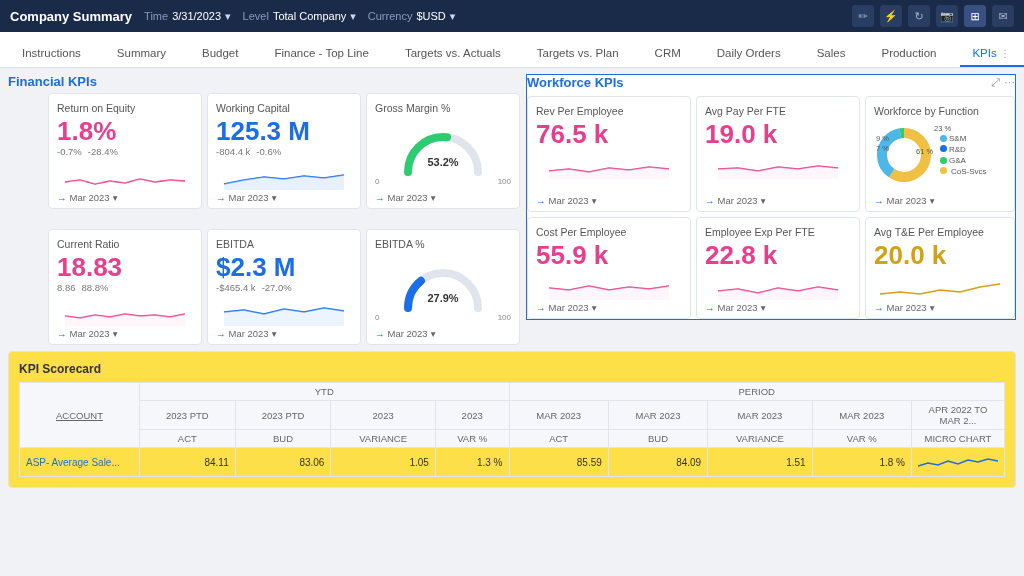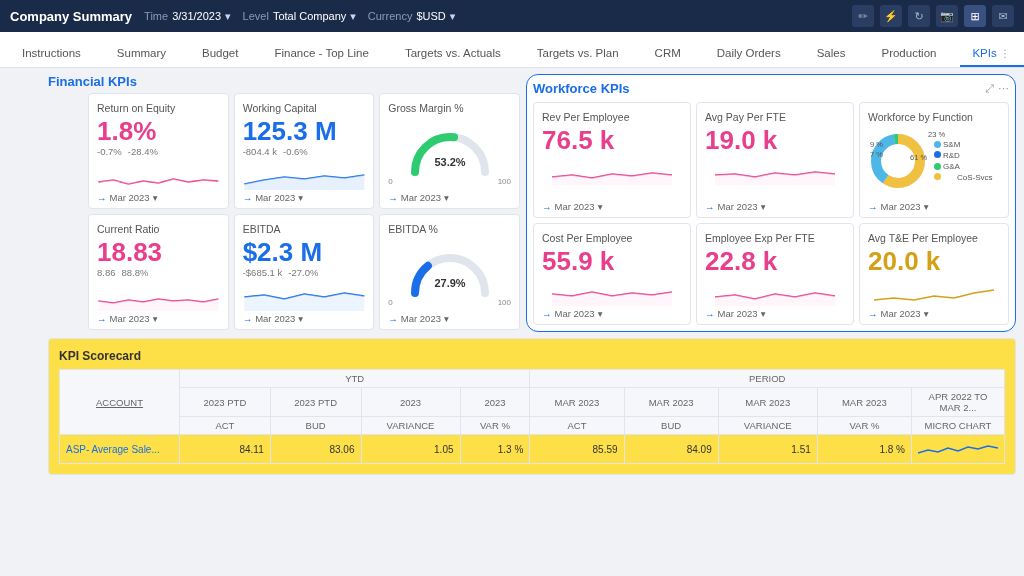--- a/index.html
+++ b/index.html
@@ -84,21 +84,20 @@
 
     
     .main-content {
       height: calc(576px - 32px - 36px);
       overflow-y: auto;
       background: #f0f2f5;
       padding: 6px 8px;
       display: flex;
       flex-direction: column;
       gap: 6px;
-      margin-left: 40px;
     }
     .workforce-header {
       display: flex;
       align-items: center;
       justify-content: space-between;
       margin-bottom: 6px;
     }
     .workforce-title {
       font-size: 13px;
       font-weight: 600;
@@ -245,28 +244,27 @@
     .left-section {
       flex: 1;
     }
     .right-section {
       width: 490px;
       flex-shrink: 0;
     }
     .right-panel {
       background: white;
       border: 1.5px solid #1a6ee8;
-      border-radius: 12px;
-      padding: 6px;
+      border-radius: 0;
     }
 
     .kpi-rows-container {
       display: flex;
       flex-direction: column;
-      gap: 5px;
+      gap: 20px;
       padding-left: 40px;
     }
     .kpi-row-3 {
       display: grid;
       grid-template-columns: repeat(3, 1fr);
       gap: 5px;
     }
 
     .fin-label {
       font-size: 13px;
@@ -412,21 +410,21 @@
               <span class="arrow">→</span>
               <span>Mar 2023</span>
               <span>▾</span>
             </div>
           </div>
 
           <div class="kpi-card">
             <div class="kpi-card-title">EBITDA</div>
             <div class="kpi-main-value kpi-blue">$2.3 M</div>
             <div class="kpi-sub-values">
-              <span>-$685.1 k</span>
+              <span>-$465.4 k</span>
               <span>-27.0%</span>
             </div>
             <div class="sparkline">
               <svg width="100%" height="28" viewBox="0 0 120 28">
                 <polyline points="0,14 20,12 40,16 60,11 80,14 100,10 120,13" fill="none" stroke="#1a6ee8" stroke-width="1.5"></polyline>
                 <polygon points="0,14 20,12 40,16 60,11 80,14 100,10 120,13 120,28 0,28" fill="#d0e4fb" opacity="0.4"></polygon>
               </svg>
             </div>
             <div class="kpi-footer">
               <span class="arrow">→</span>
@@ -526,21 +524,21 @@
                   <span>S&amp;M</span>
                 </div>
                 <div style="display:flex;align-items:flex-start;gap:2px;">
                   <div style="width:7px;height:7px;border-radius:50%;background:#1a6ee8;"></div>
                   <span>R&amp;D</span>
                 </div>
                 <div style="display:flex;align-items:center;gap:2px;">
                   <div style="width:7px;height:7px;border-radius:50%;background:#2ecc71;"></div>
                   <span>G&amp;A</span>
                 </div>
-                <div style="display:flex;align-items:flex-start;gap:16px;">
+                <div style="display:flex;align-items:flex-start;gap:4px;">
                   <div style="width:7px;height:7px;border-radius:50%;background:#f0c040;"></div>
                   <span>CoS-Svcs</span>
                 </div>
               </div>
             </div>
 
             <div style="position:relative;height:0;">
               <span style="position:absolute;top:-65px;left:60px;font-size:7.5px;color:#555;">23 %</span>
               <span style="position:absolute;top:-55px;left:2px;font-size:7.5px;color:#555;">9 %</span>
               <span style="position:absolute;top:-45px;left:2px;font-size:7.5px;color:#555;">7 %</span>

